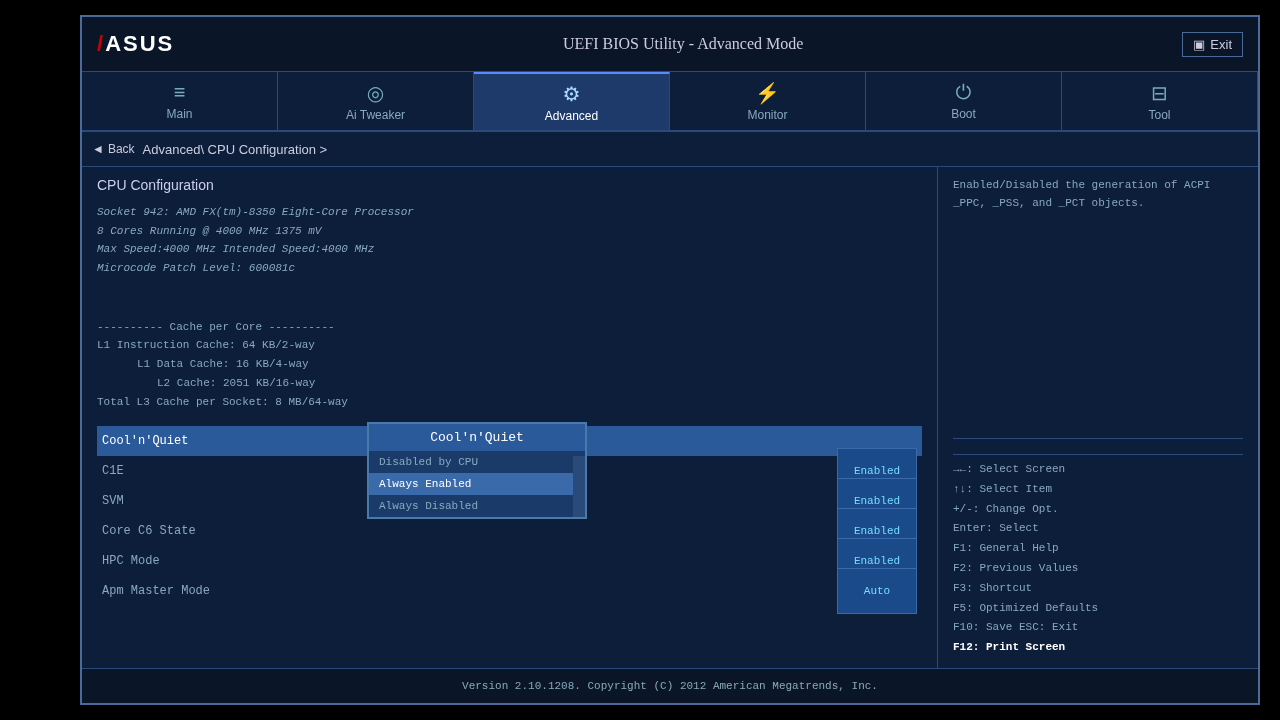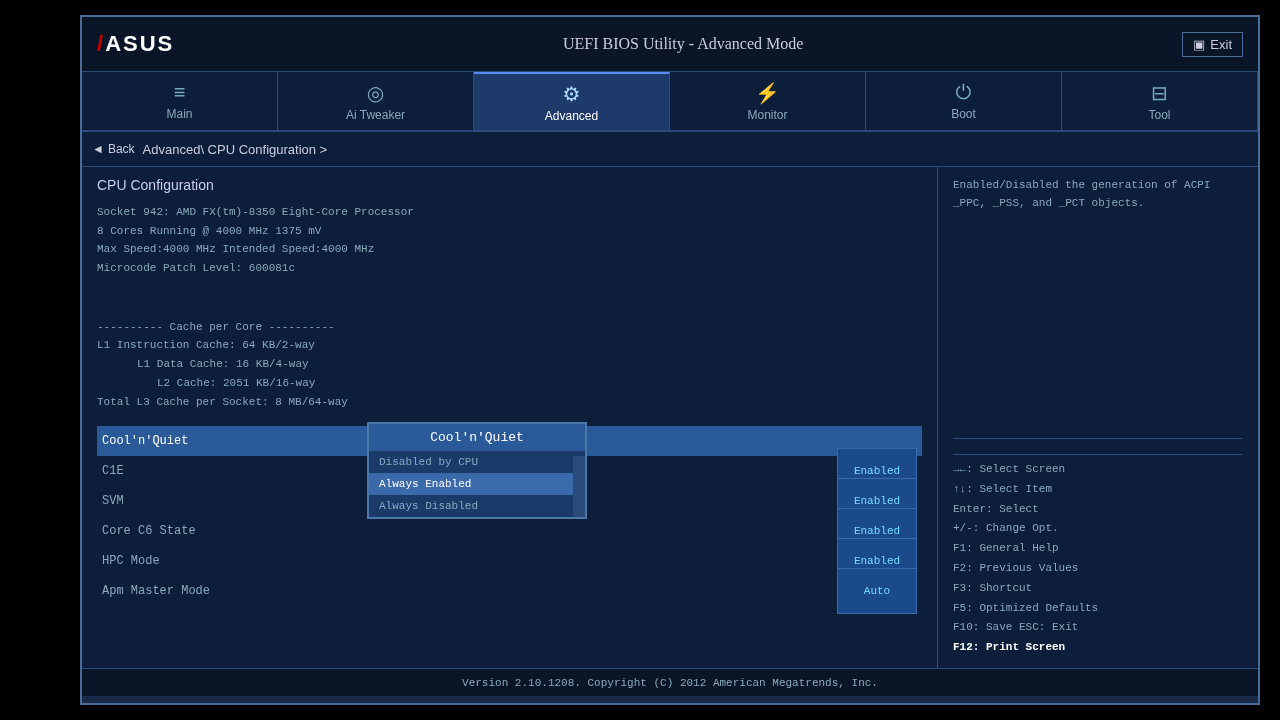--- a/index.html
+++ b/index.html
@@ -137,20 +137,21 @@
       font-size: 14px;
       margin-bottom: 10px;
       font-family: Arial, sans-serif;
     }
 
     .cpu-info {
       color: #8ab;
       font-size: 11px;
       line-height: 1.7;
       margin-bottom: 22px;
+      font-style: italic;
     }
 
     .cache-section {
       color: #8ab;
       font-size: 11px;
       line-height: 1.7;
       margin-bottom: 15px;
       margin-top: 40px;
     }
 
@@ -241,21 +242,21 @@
       font-size: 11px;
       line-height: 1.8;
     }
     .key-help .bold {
       color: #fff;
       font-weight: bold;
     }
 
     
     .bottom-bar {
-      height: 28px;
+      height: 35px;
       background: #0a1628;
       display: flex;
       align-items: center;
       justify-content: center;
       border-top: 1px solid #2a4a7a;
     }
     .version-text {
       color: #8ab;
       font-size: 11px;
       font-family: 'Courier New', monospace;
@@ -373,22 +374,22 @@
       </div>
 
     </div>
 
     <div class="right-panel">
       <div class="help-text">Enabled/Disabled the generation of ACPI _PPC, _PSS, and _PCT objects.</div>
       <div class="divider-line"></div>
       <div class="key-help">
         <div><span>→←: Select Screen</span></div>
         <div><span>↑↓: Select Item</span></div>
+        <div><span>+/-: Change Opt.</span></div>
         <div><span>Enter: Select</span></div>
-        <div><span>+/-: Change Opt.</span></div>
         <div><span>F1: General Help</span></div>
         <div><span>F2: Previous Values</span></div>
         <div><span>F3: Shortcut</span></div>
         <div><span>F5: Optimized Defaults</span></div>
         <div><span>F10: Save  ESC: Exit</span></div>
         <div><span class="bold">F12: Print Screen</span></div>
       </div>
     </div>
 
   </div>

